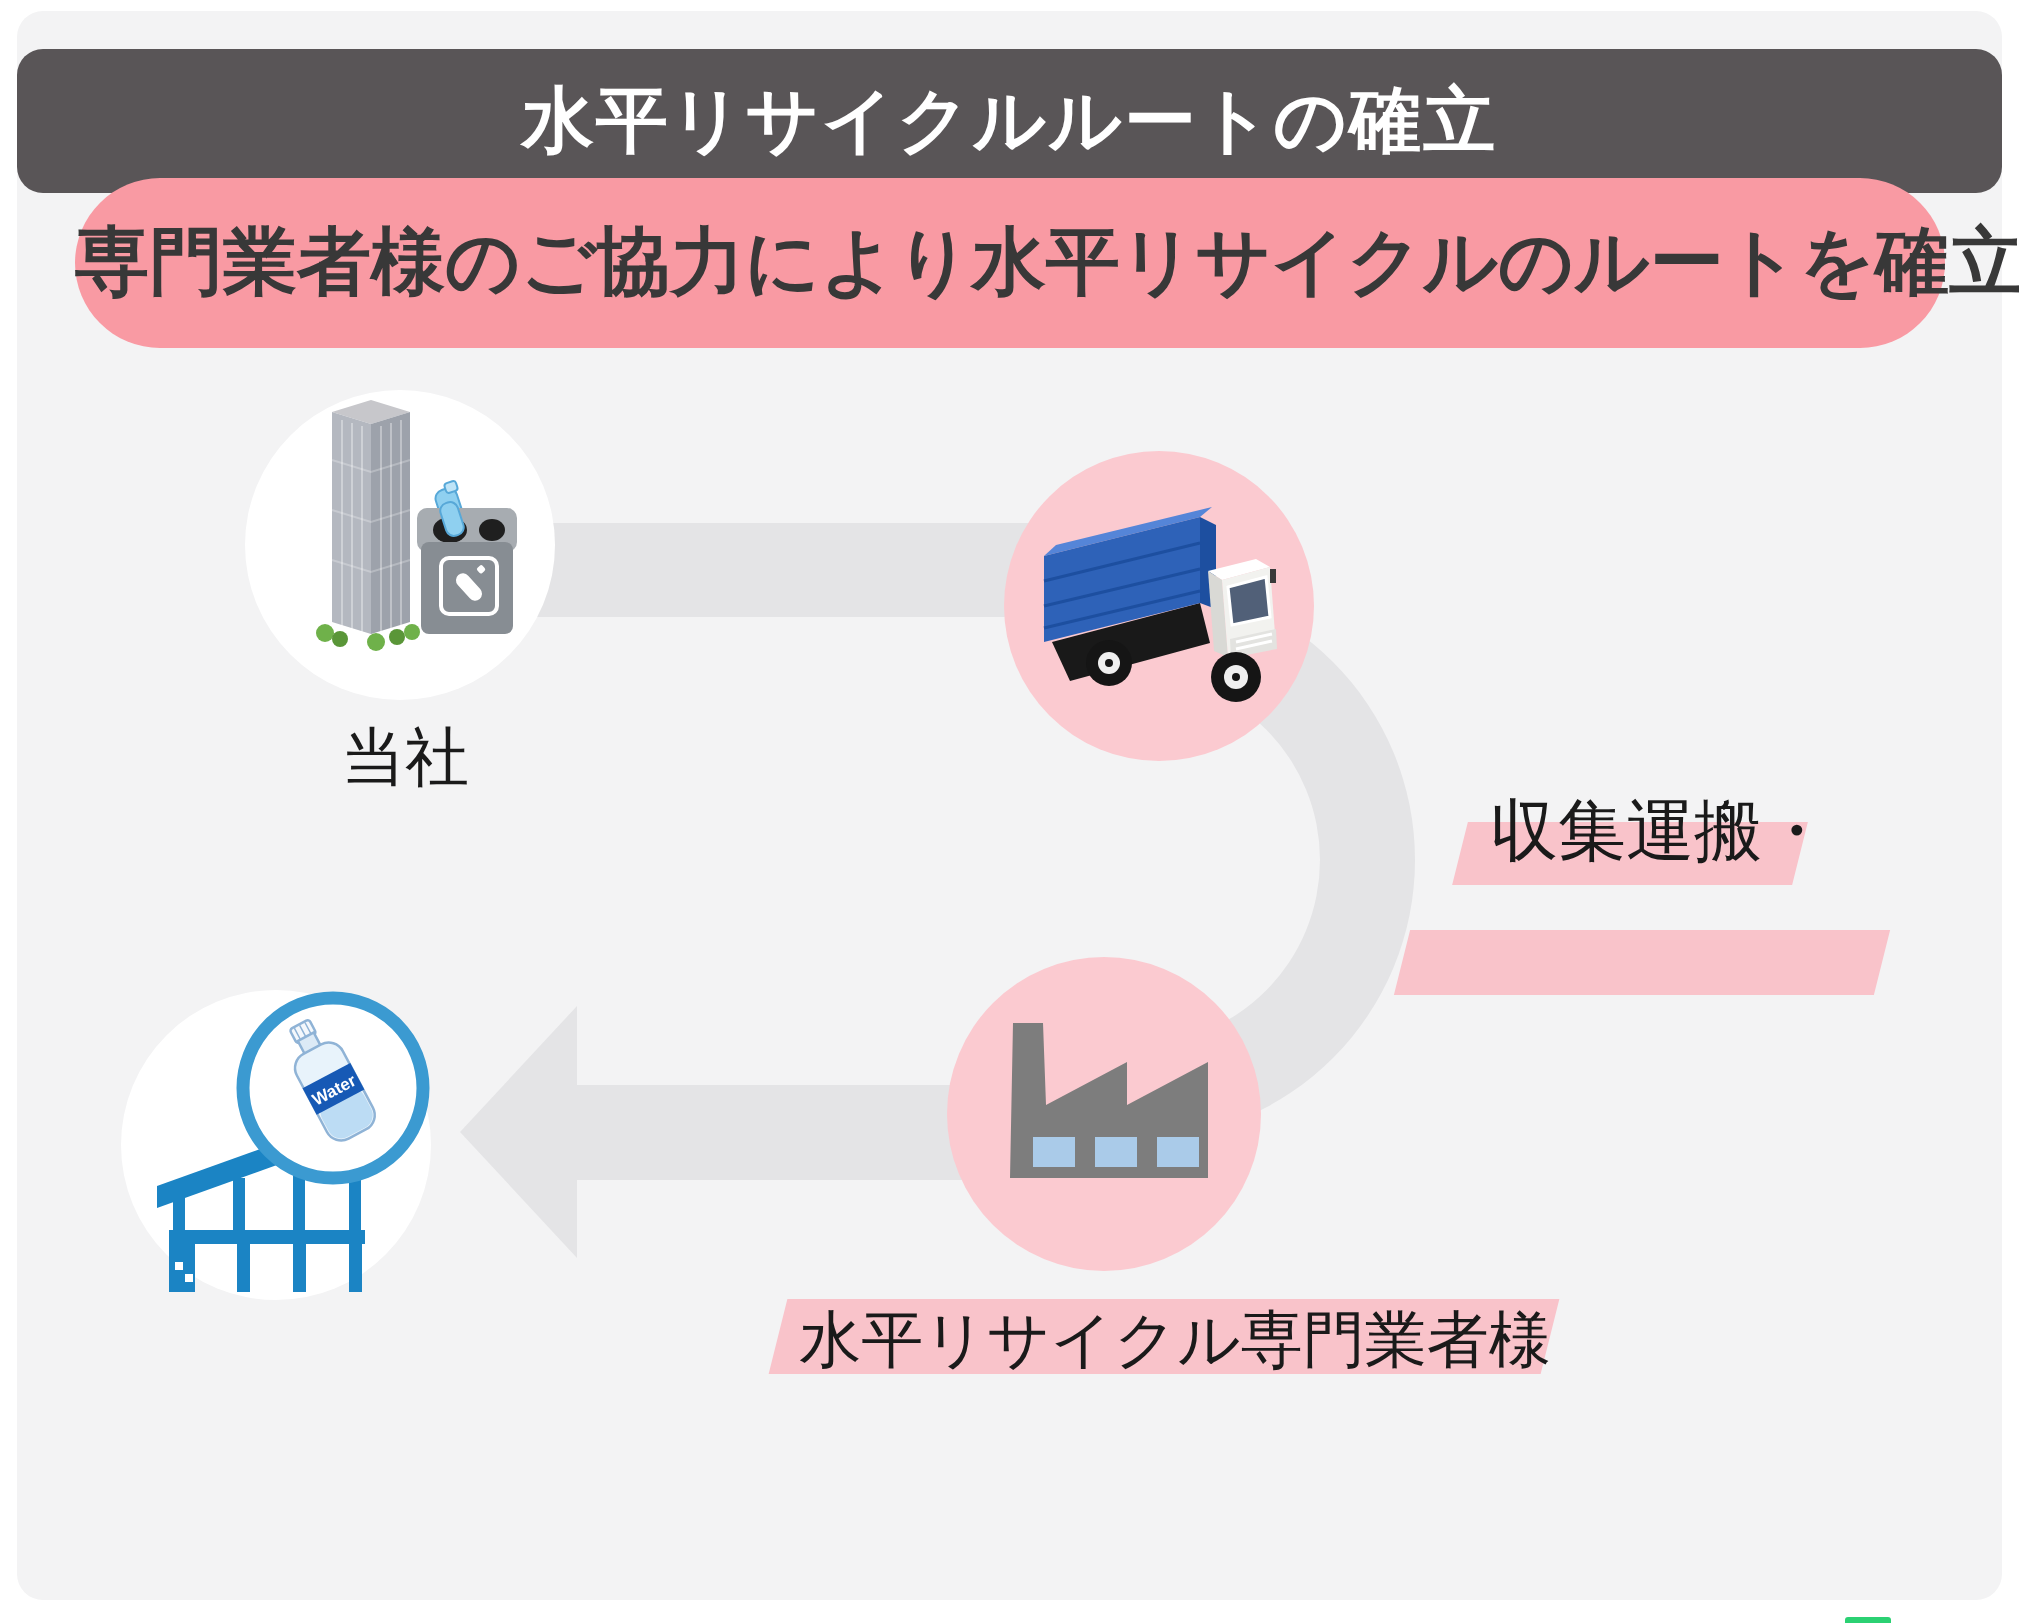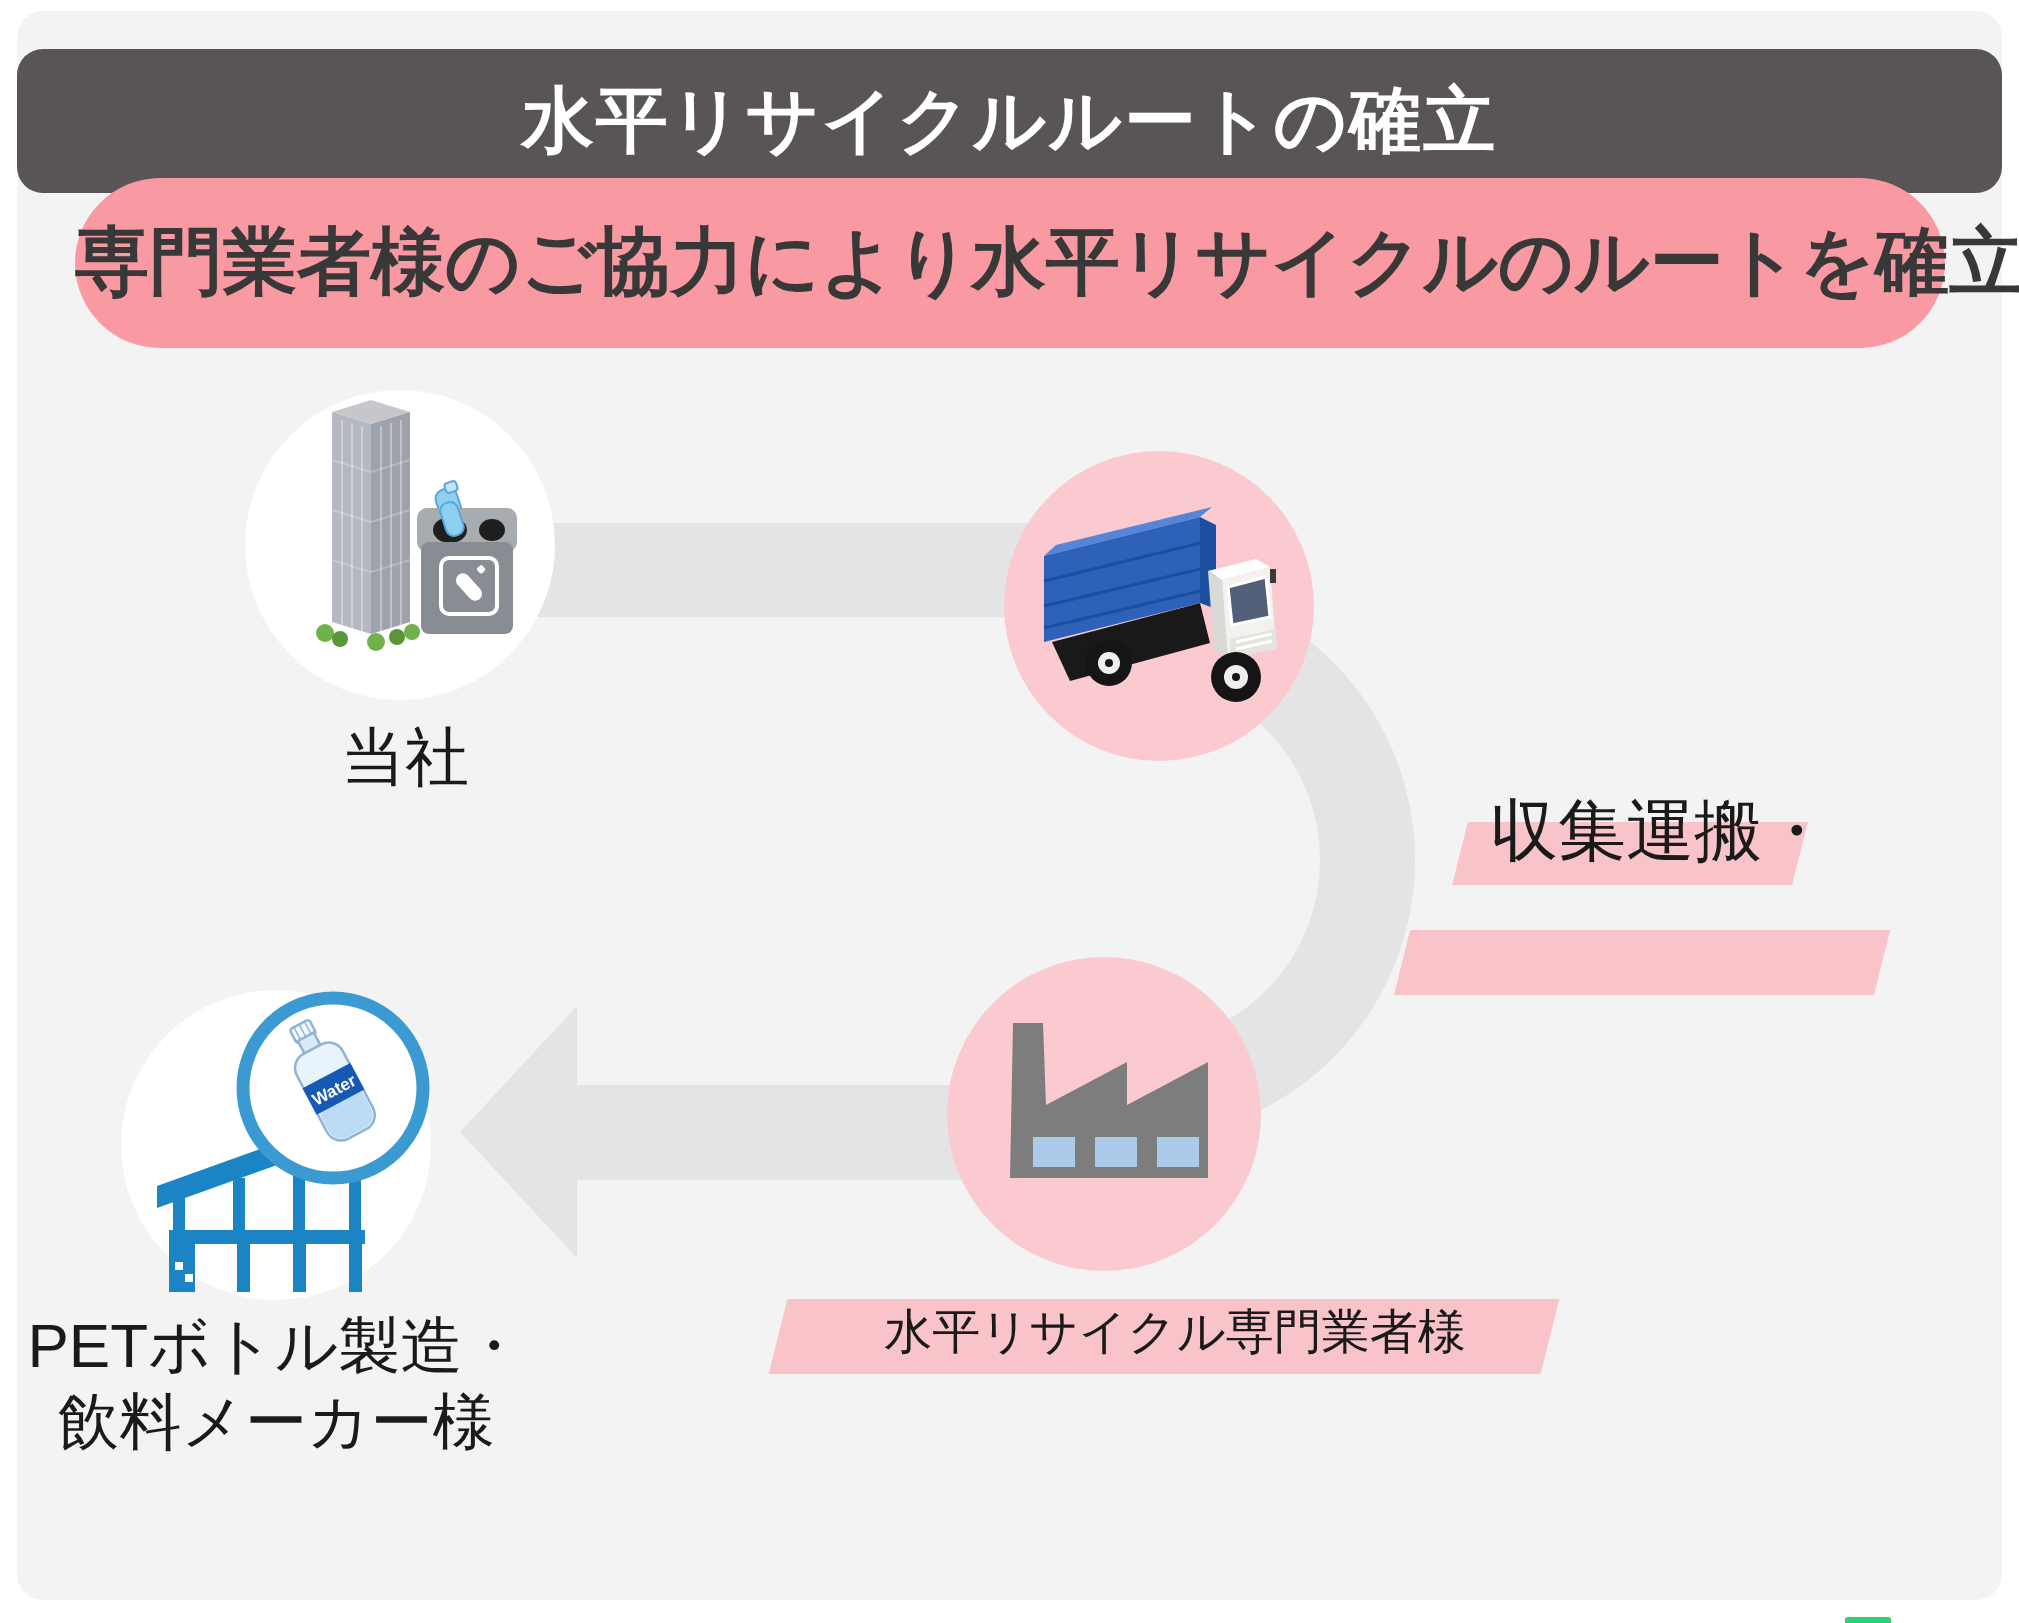--- a/index.html
+++ b/index.html
@@ -138,22 +138,18 @@
   </div>
 
   <div class="label" style="left:250px;top:722px;width:310px;font-size:64px;">当社</div>
 
   <div class="hl" style="left:1460px;top:822px;width:340px;height:63px;"></div>
   <div class="label" style="left:1410px;top:792px;width:500px;font-size:68px;">収集運搬・</div>
 
   <div class="hl" style="left:1402px;top:930px;width:480px;height:65px;"></div>
 
   <div class="hl" style="left:778px;top:1299px;width:772px;height:75px;"></div>
-  <div class="label" style="left:725px;top:1305px;width:900px;font-size:48px;">水平リサイクル専門業者様</div>
+  <div class="label" style="left:725px;top:1305px;width:900px;font-size:62px;">水平リサイクル専門業者様</div>
 
-  <div class="label" style="left:26px;top:1308px;width:500px;font-size:62px;line-height:76px;">
-    <span style="display:block">PETボトル製造・</span>
-    <span style="display:block">飲料メーカー様</span>
-  </div>
 
   <div class="green-sliver"></div>
 
 </div>
 
 </body></html>

